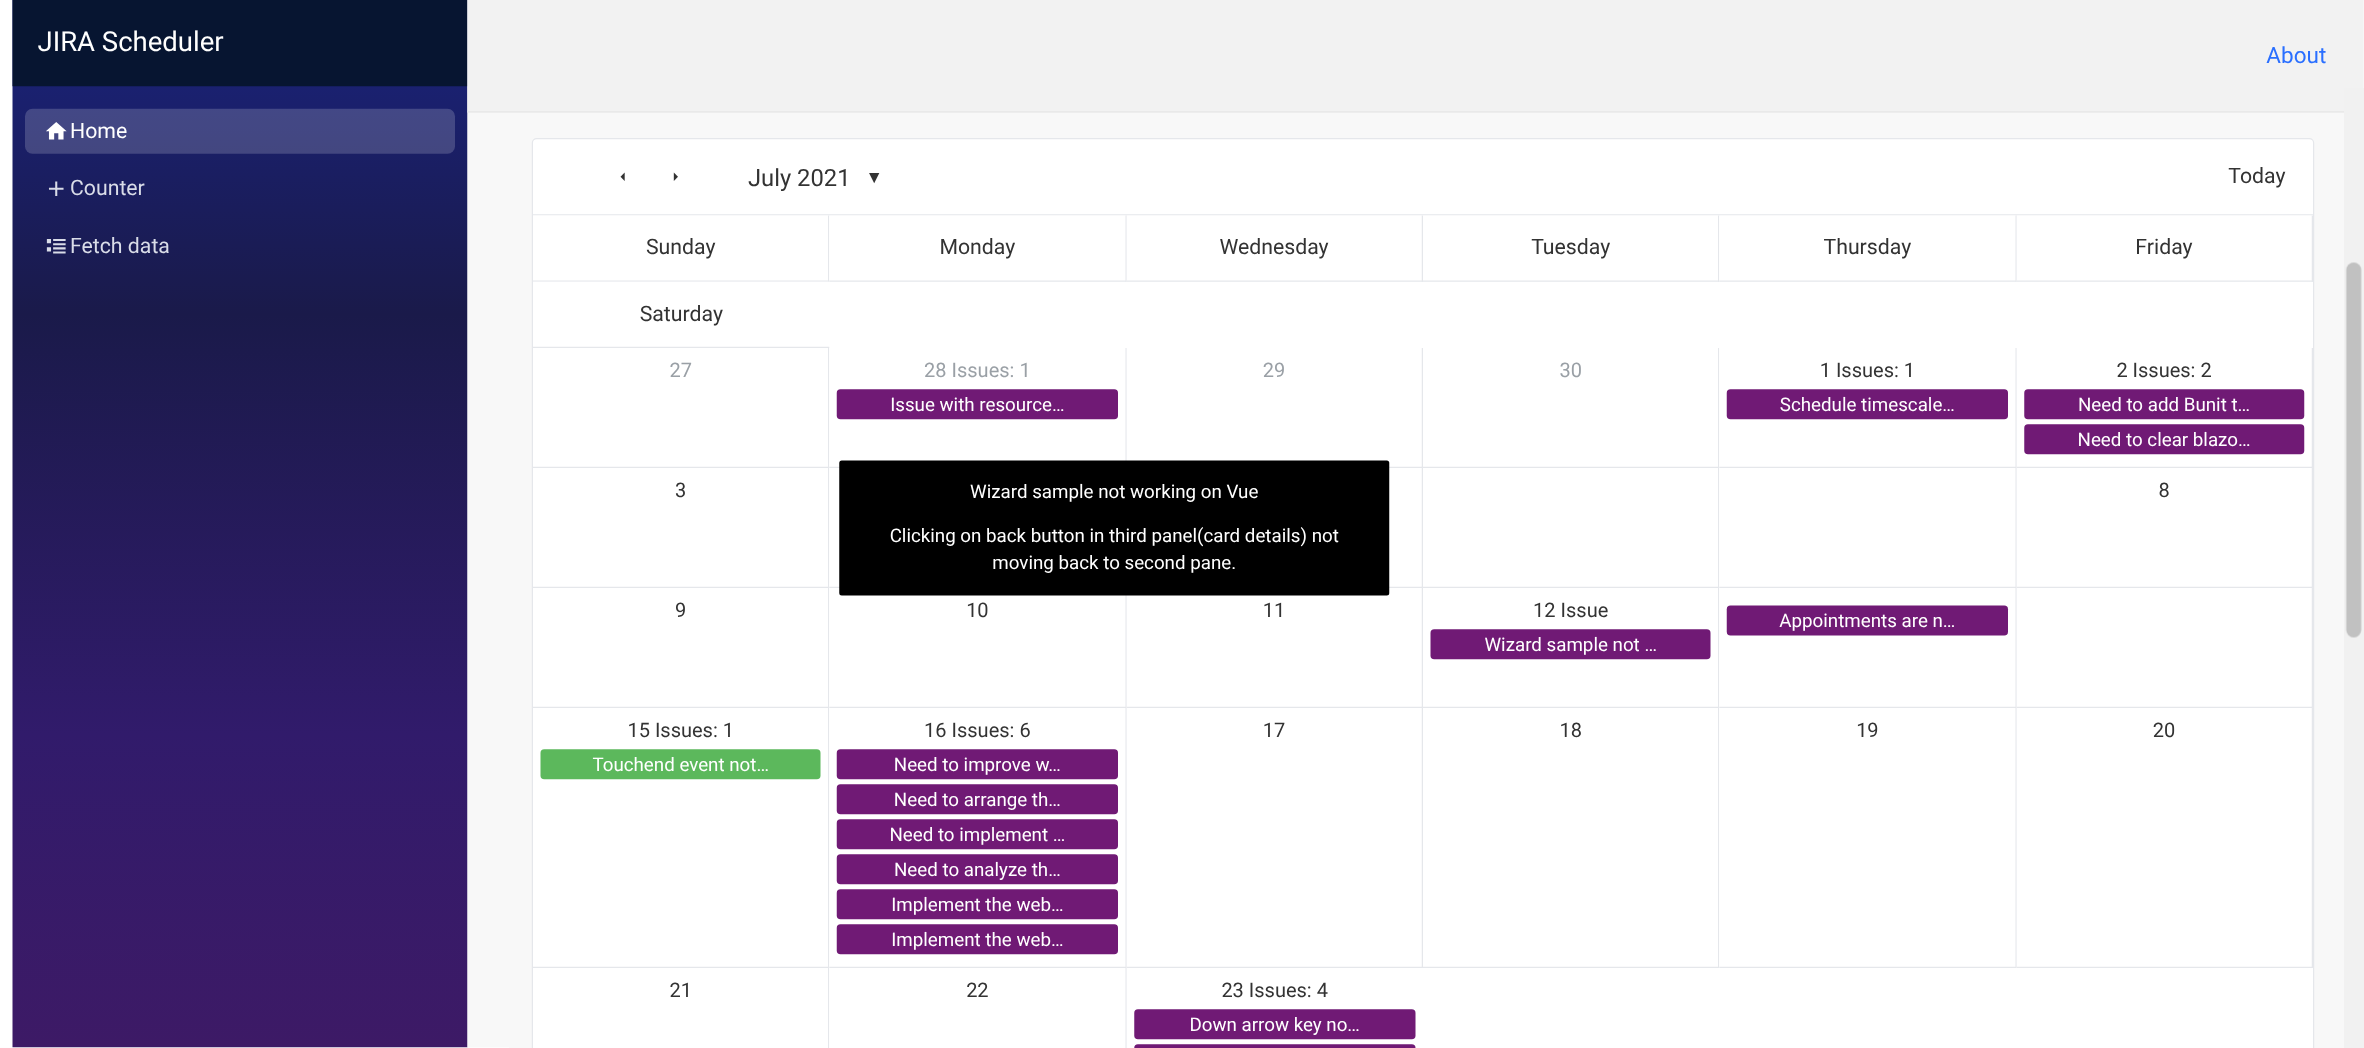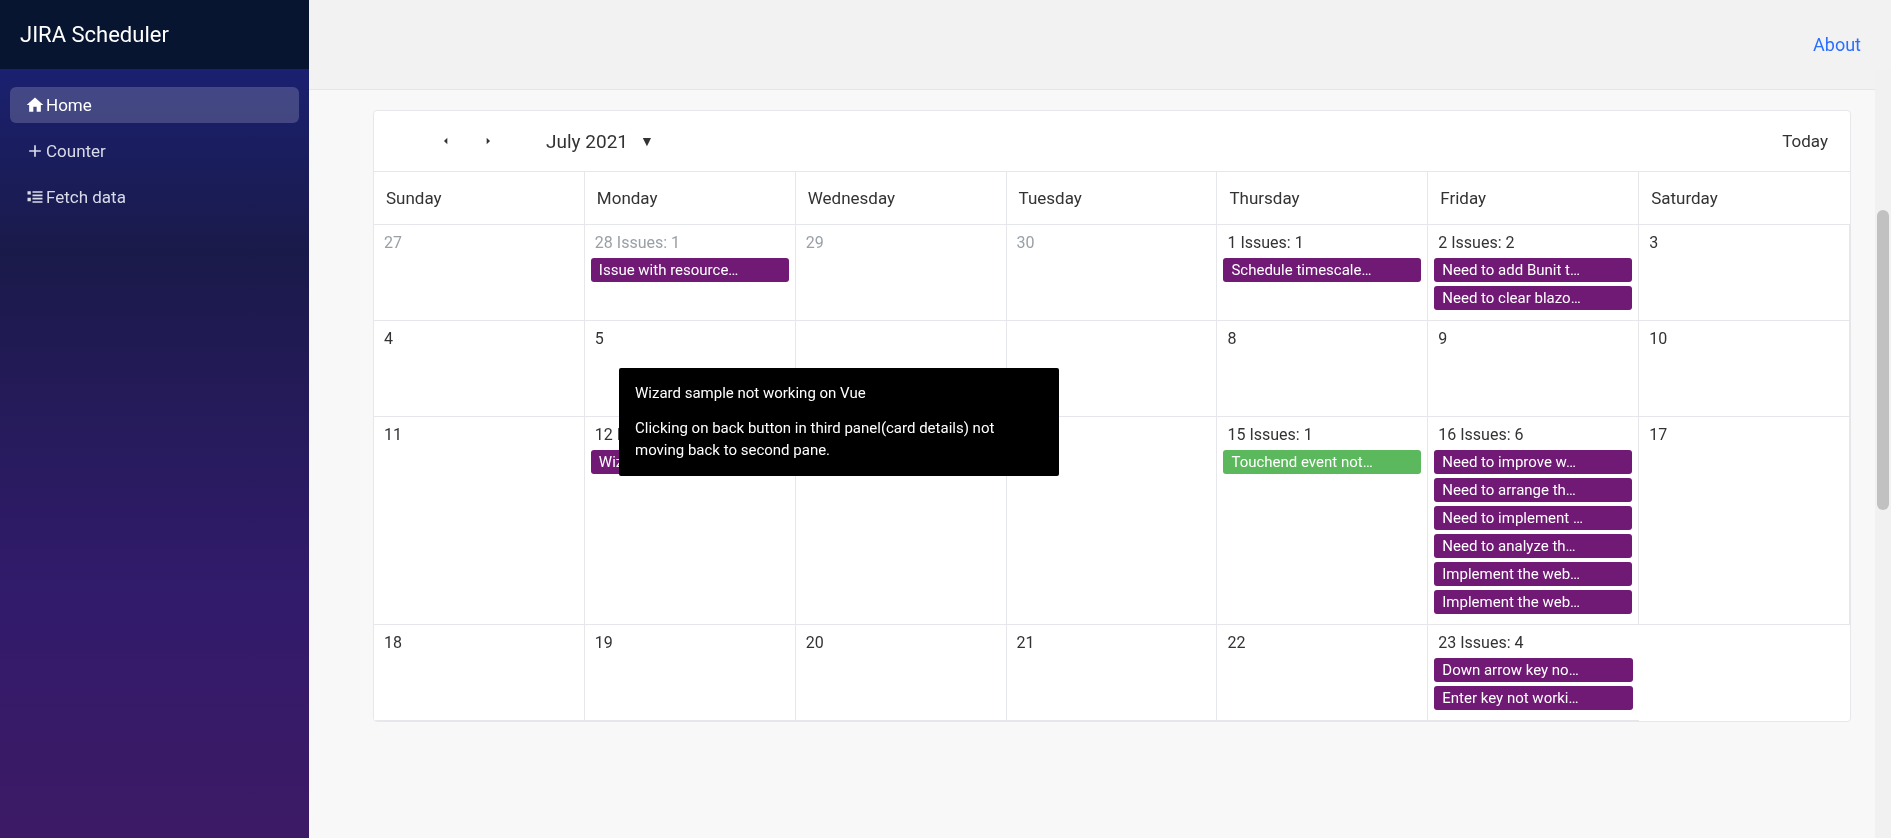--- a/index.html
+++ b/index.html
@@ -1,36 +1,36 @@
 <!DOCTYPE html>
 <html><head>
 <meta charset="utf-8">
 <style>
   * { box-sizing: border-box; margin: 0; padding: 0; }
   html, body { height: 100%; font-family: -apple-system, BlinkMacSystemFont, "Segoe UI", Roboto, Arial, sans-serif; font-size: 15px; color: #212529; background: #fff; }
   .app { display: flex; height: 100%; }
-  .sidebar { width: 309px; background: linear-gradient(180deg, #1a237e 0%, #1a1a4a 30%, #311b6b 70%, #3d1a66 100%); color: #fff; display: flex; flex-direction: column; flex-shrink: 0; }
+  .sidebar { width: 364px; background: linear-gradient(180deg, #1a237e 0%, #1a1a4a 30%, #311b6b 70%, #3d1a66 100%); color: #fff; display: flex; flex-direction: column; flex-shrink: 0; margin-left: 10px; }
   .sidebar-brand { background: #071531; padding: 22px 20px; font-size: 22px; font-weight: 400; }
   .sidebar-nav { padding: 18px 10px; display: flex; flex-direction: column; gap: 10px; }
   .nav-item { display: flex; align-items: center; padding: 7px 14px; border-radius: 6px; color: #d9dce8; font-size: 17px; cursor: pointer; }
   .nav-item.active { background: rgba(255,255,255,0.18); color: #fff; }
   .nav-item .icon { width: 22px; height: 22px; display: inline-flex; align-items: center; justify-content: center; }
   .nav-item svg { fill: currentColor; }
   .main { flex: 1; display: flex; flex-direction: column; background: #f8f8f8; min-width: 0; }
   .topbar { height: 90px; background: #f2f2f2; border-bottom: 1px solid #e6e6e6; display: flex; justify-content: flex-end; align-items: center; padding: 0 30px; }
   .topbar a { color: #2a6fff; font-size: 18px; text-decoration: none; }
-  .content { padding: 20px 40px 40px 64px; flex: 1; overflow: auto; position: relative; }
+  .content { padding: 20px 40px 40px 51px; flex: 1; overflow: auto; position: relative; text-align: center; }
   .calendar { background: #fff; border: 1px solid #e5e7eb; border-radius: 4px; overflow: hidden; position: relative; }
   .cal-toolbar { display: flex; align-items: center; justify-content: space-between; padding: 18px 22px 18px 22px; border-bottom: 1px solid #e5e7eb; color: #333; }
   .cal-left { display: flex; align-items: center; gap: 18px; }
   .cal-arrow { width: 24px; height: 24px; display: inline-flex; align-items: center; justify-content: center; color: #333; cursor: pointer; }
   .cal-title { font-size: 19px; font-weight: 400; display: inline-flex; align-items: center; gap: 12px; }
   .cal-title .caret { font-size: 14px; }
   .today-btn { font-size: 17px; color: #333; cursor: pointer; }
-  .grid { display: grid; grid-template-columns: repeat(7, 1fr); }
+  .grid { display: grid; grid-template-columns: repeat(6, 1fr); }
   .head-cell { padding: 16px 12px; border-right: 1px solid #e5e7eb; border-bottom: 1px solid #e5e7eb; font-size: 17px; color: #333; background: #fff; }
   .head-cell:last-child { border-right: none; }
   .day-cell { border-right: 1px solid #e5e7eb; border-bottom: 1px solid #e5e7eb; padding: 6px 6px 10px 6px; min-height: 96px; position: relative; background: #fff; }
   .day-cell:last-child { border-right: none; }
   .day-label { font-size: 16px; color: #333; padding: 2px 4px 6px 4px; white-space: nowrap; }
   .day-label.other { color: #9aa0a6; }
   .events { display: flex; flex-direction: column; gap: 4px; }
   .event { background: #701a75; color: #fff; border-radius: 3px; padding: 3px 8px; font-size: 15px; white-space: nowrap; overflow: hidden; text-overflow: ellipsis; cursor: pointer; max-width: 100%; }
   .event.light { background: #5cb85c; }
   .tooltip { position: absolute; background: #000; color: #fff; padding: 14px 16px; font-size: 15px; line-height: 1.5; max-width: 440px; z-index: 20; border-radius: 2px; }

